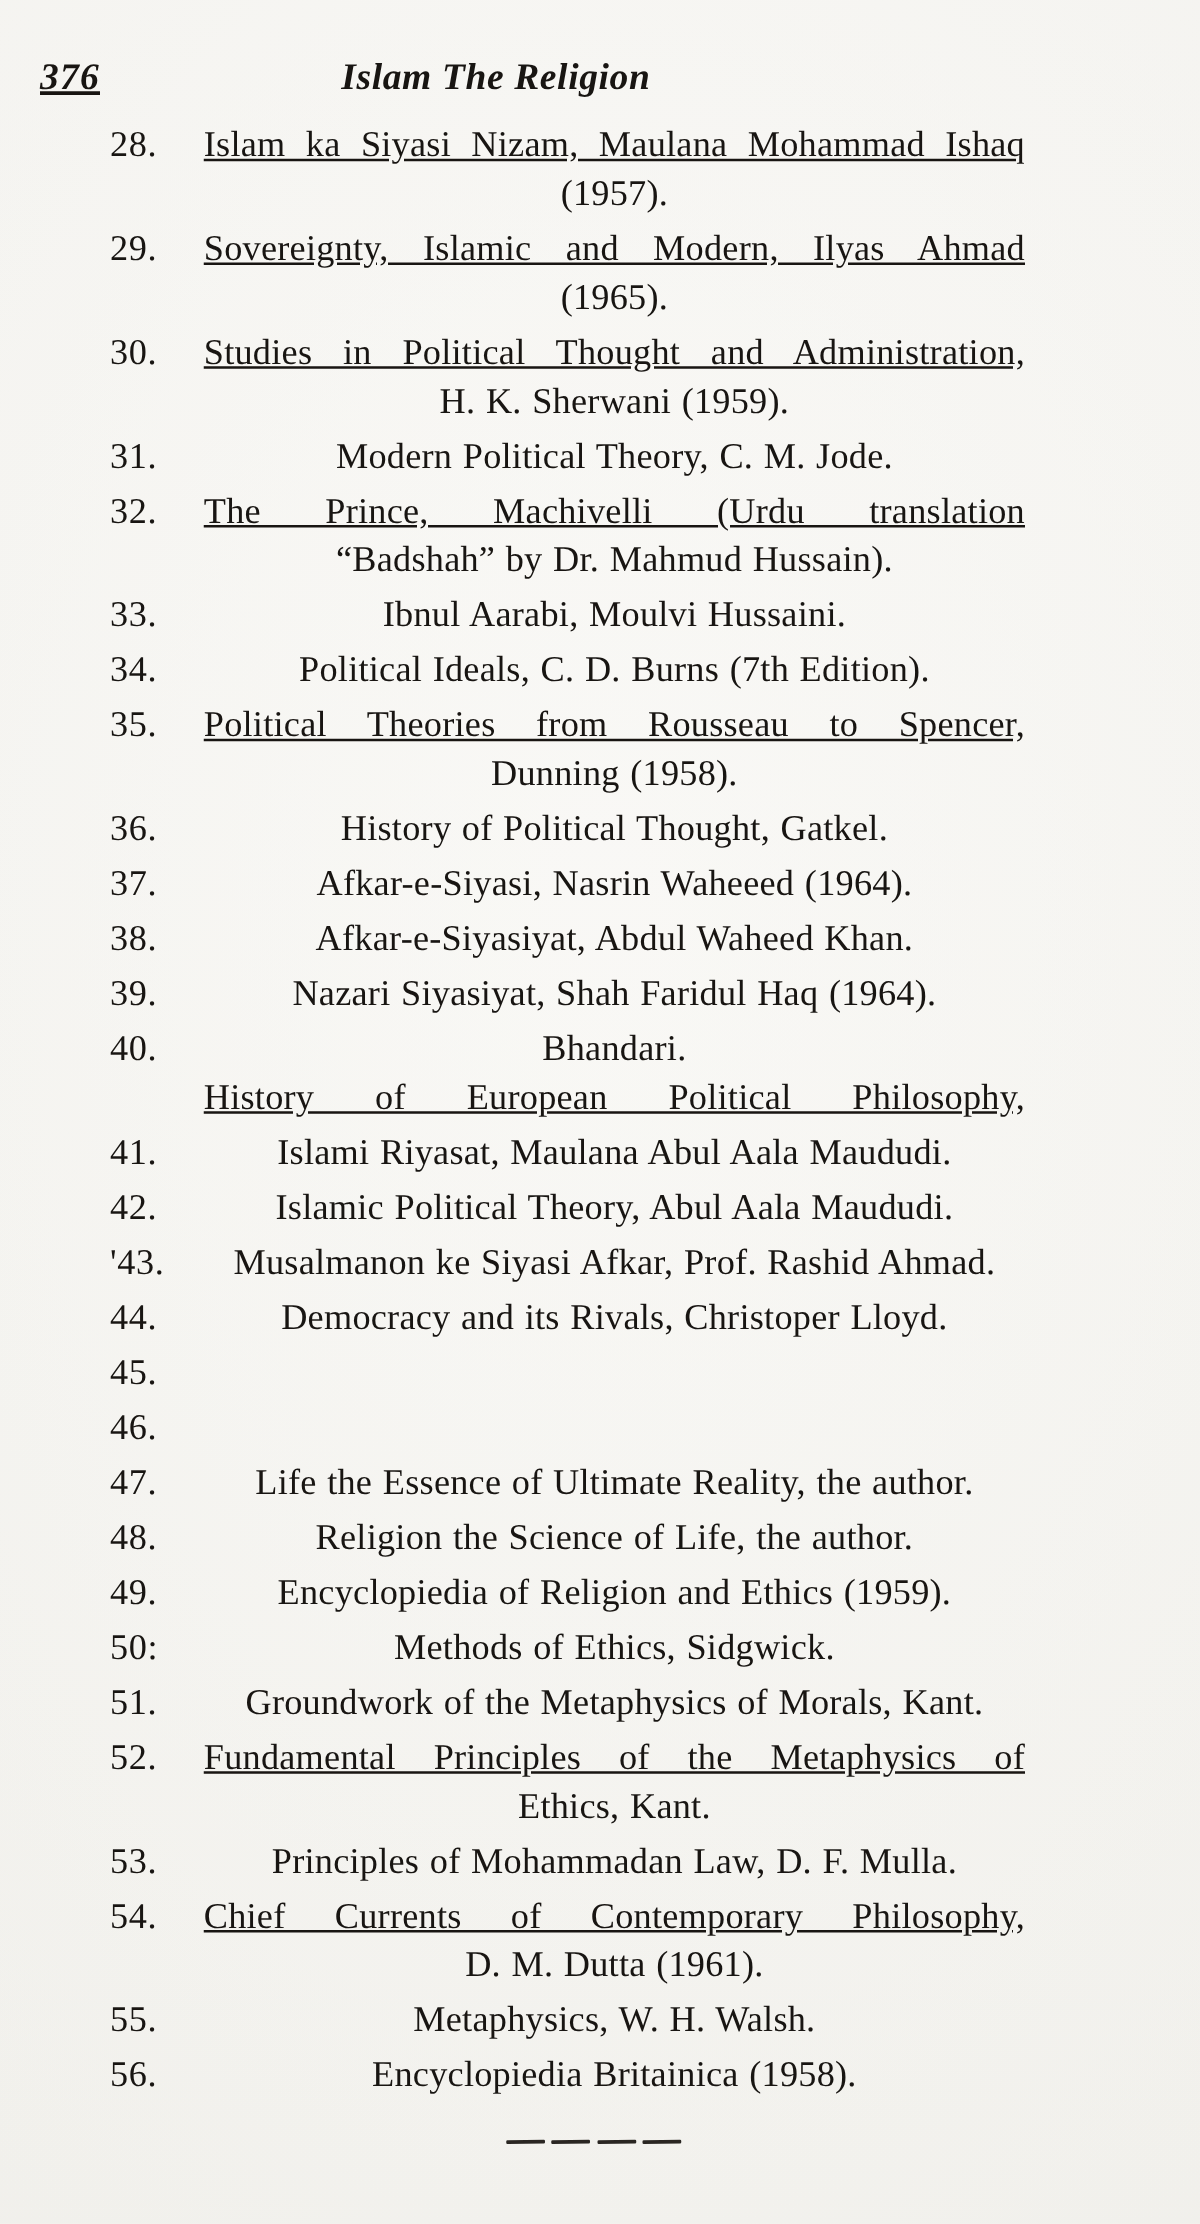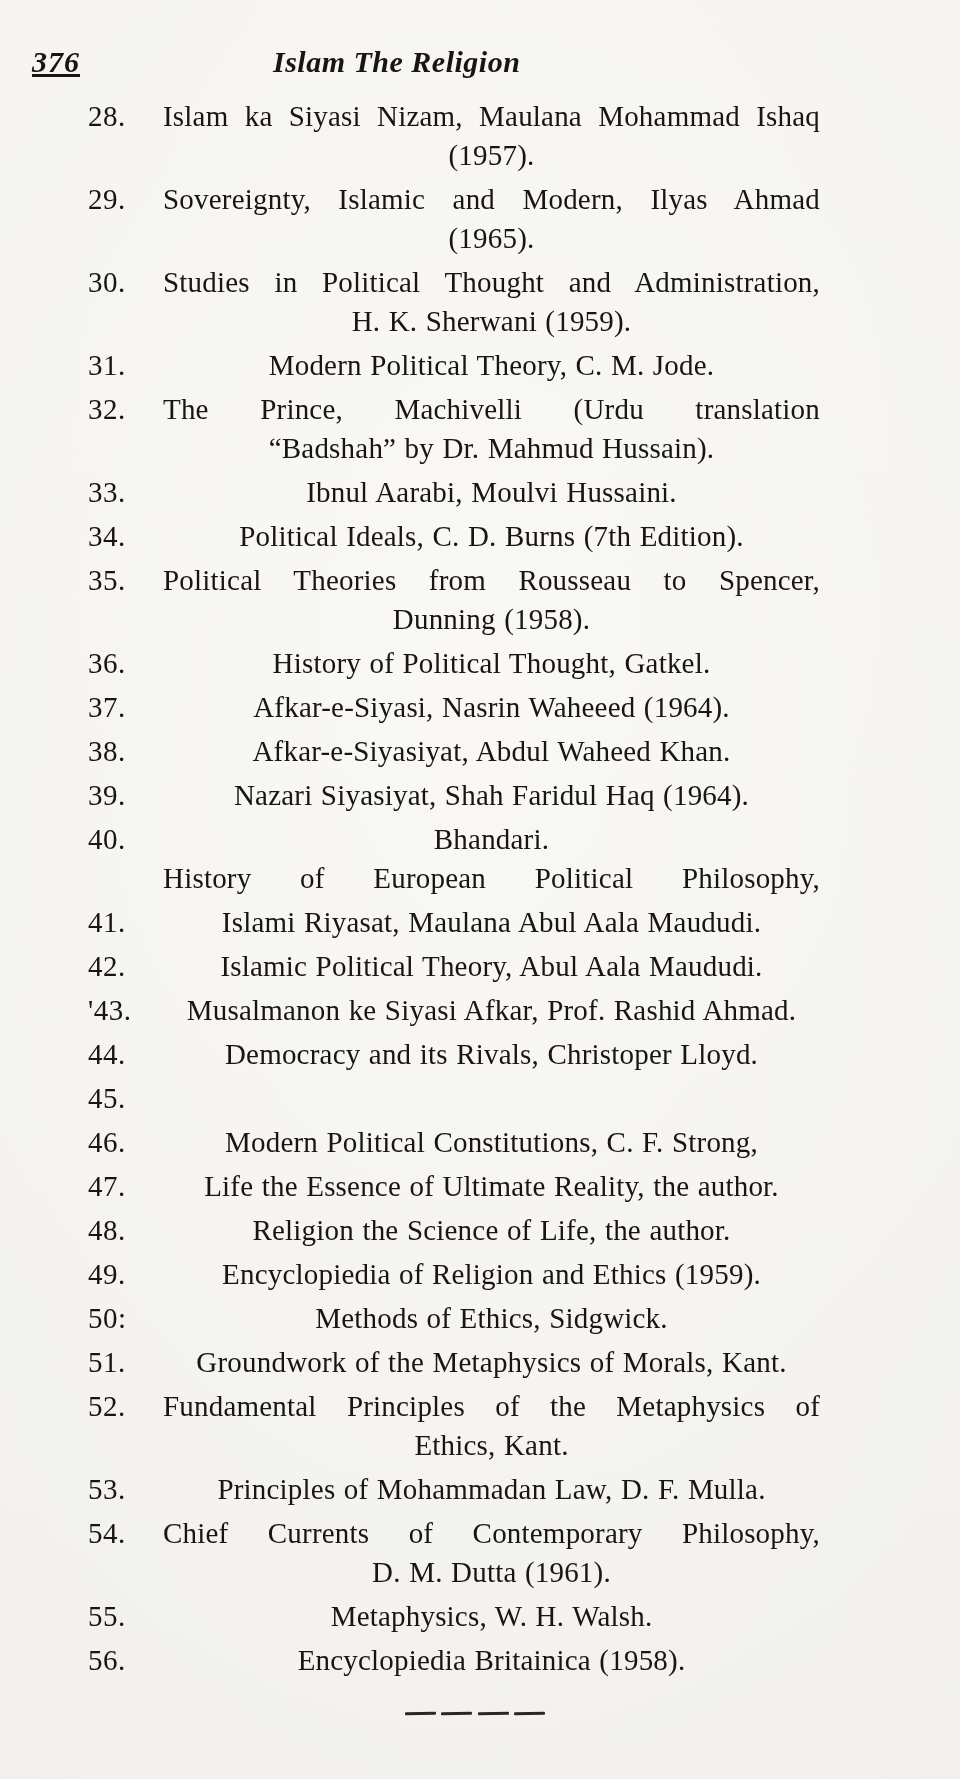--- a/index.html
+++ b/index.html
@@ -72,20 +72,21 @@
   .line {
     font-size: 29px;
     line-height: 39px;
     letter-spacing: 0.2px;
     word-spacing: 1px;
     text-align: center;
   }
   .line.just {
     text-align: justify;
     text-align-last: justify;
+    text-decoration: underline;
   }
   .endrule {
     position: absolute;
     top: 1712px;
     left: 405px;
     width: 140px;
     display: flex;
     gap: 5px;
     align-items: center;
   }
@@ -215,23 +216,20 @@
         <span class="num">44.</span>
         <div class="txt">
           <div class="line">Democracy and its Rivals, Christoper Lloyd.</div>
         </div>
       </div>
       <div class="item">
         <span class="num">45.</span>
       </div>
       <div class="item">
         <span class="num">46.</span>
-        <div class="txt">
-          <div class="line">Modern Political Constitutions, C. F. Strong,</div>
-        </div>
       </div>
       <div class="item">
         <span class="num">47.</span>
         <div class="txt">
           <div class="line">Life the Essence of Ultimate Reality, the author.</div>
         </div>
       </div>
       <div class="item">
         <span class="num">48.</span>
         <div class="txt">

